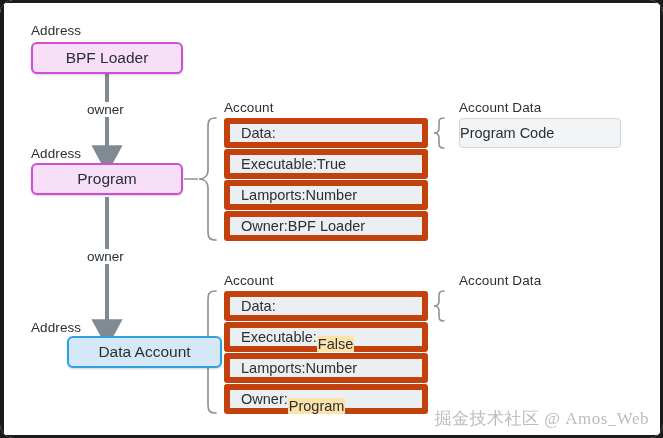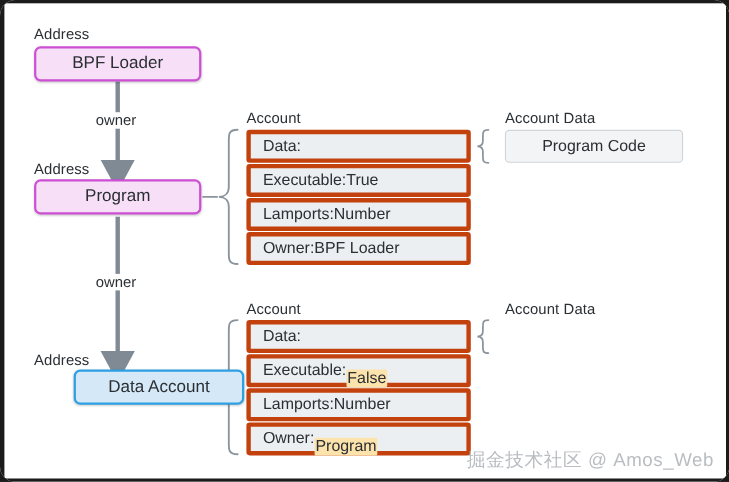--- a/index.html
+++ b/index.html
@@ -92,40 +92,39 @@
   }
 
   
   .rowbox {
     position: absolute;
     box-sizing: border-box;
     display: flex;
     align-items: center;
     padding-left: 11px;
     background: #eceff1;
-    border: 4px solid #c2410c;
+    border: 6px solid #c2410c;
     border-radius: 3px;
     font-size: 14.5px;
     color: #2b2f33;
     white-space: nowrap;
   }
   .hl {
     background: #fce3ab;
     padding: 0 1px;
     border-radius: 1px;
     margin-top: 13px;
   }
 
   
   .databox {
     position: absolute;
     box-sizing: border-box;
     display: flex;
     align-items: center;
-    justify-content: center;
     background: #f2f4f6;
     border: 1px solid #cfd5da;
     border-radius: 4px;
     font-size: 14.5px;
     color: #2b2f33;
     white-space: nowrap;
   }
 
   
   .arrow-label {
@@ -148,20 +147,21 @@
 
   
   #watermark {
     position: absolute;
     right: 14px;
     bottom: 8px;
     font-size: 17px;
     color: #b9bcc0;
     white-space: nowrap;
     letter-spacing: .5px;
+    font-family: Liberation Serif, serif;
   }
 </style>
 </head>
 <body>
 
 <div id="canvas">
 
   <svg class="overlay" viewBox="0 0 663 438">
     <defs>
       <marker id="arrowhead" markerWidth="9" markerHeight="9" refX="3.2" refY="4.5" orient="auto">

